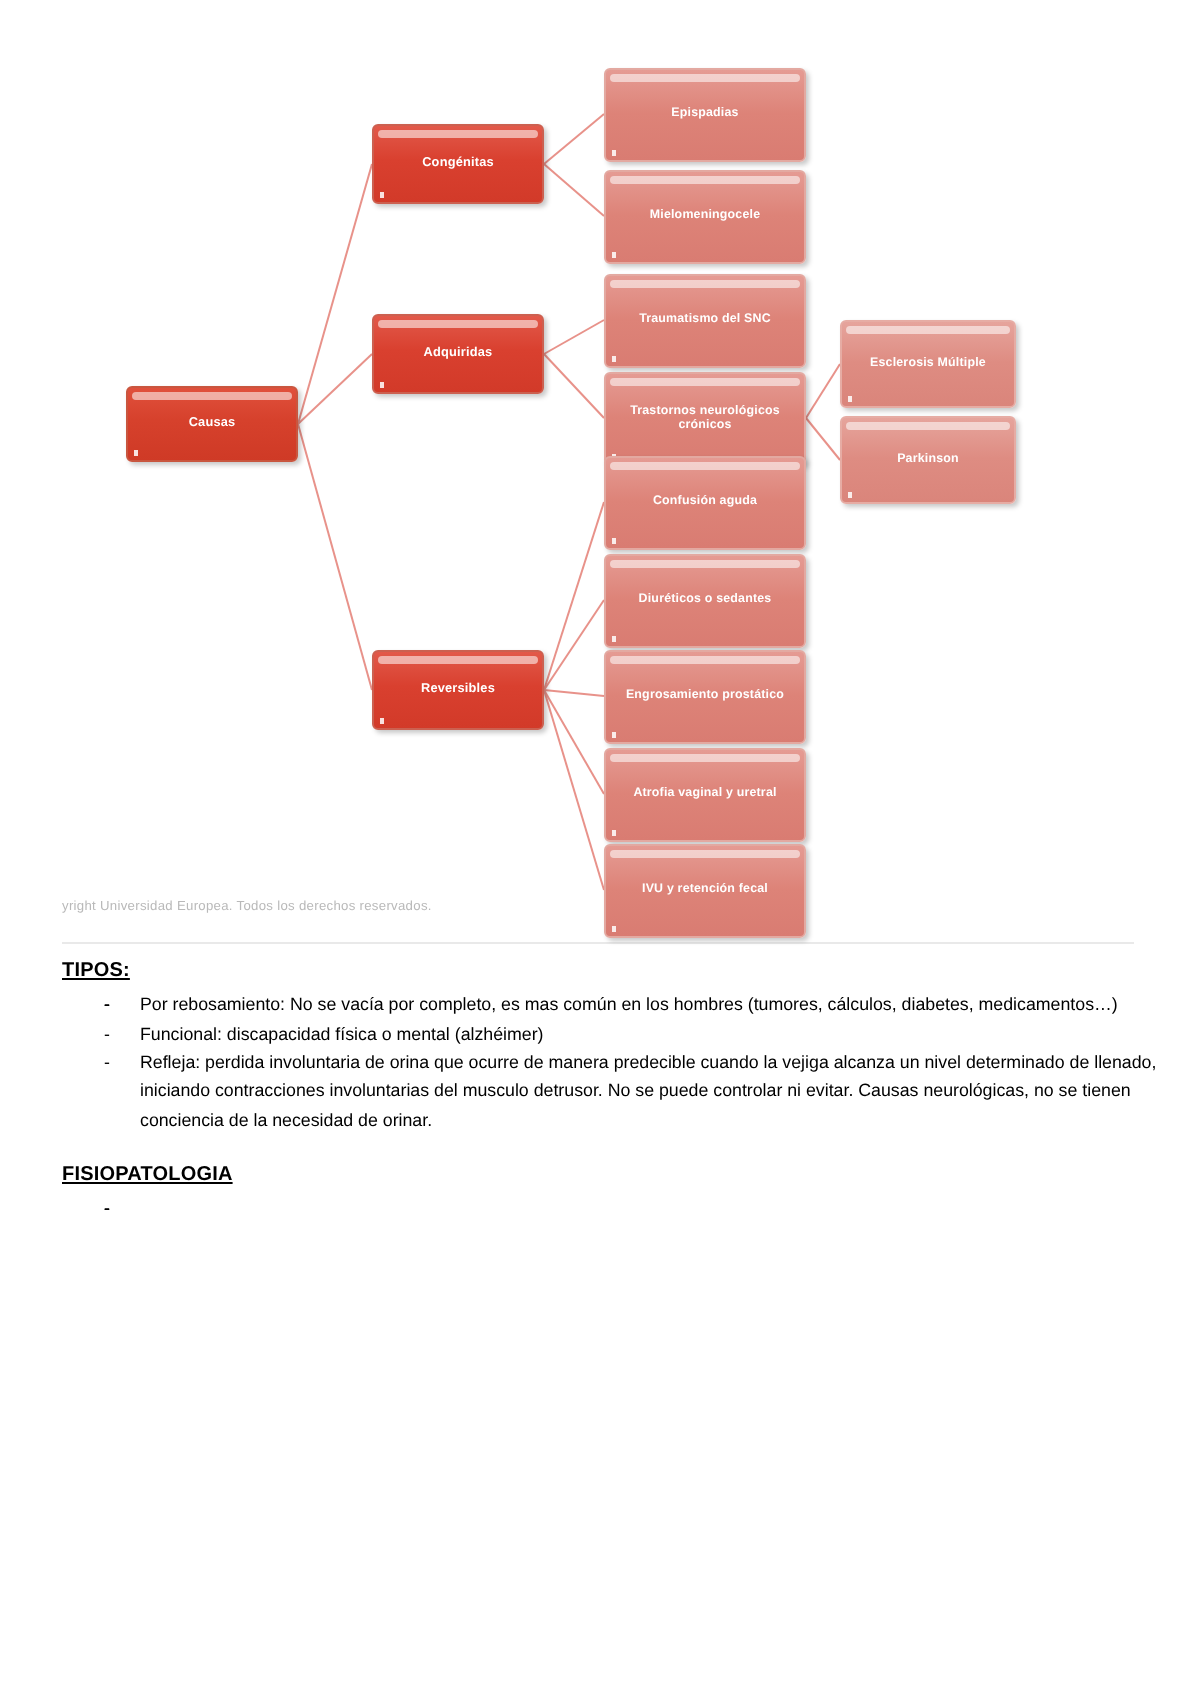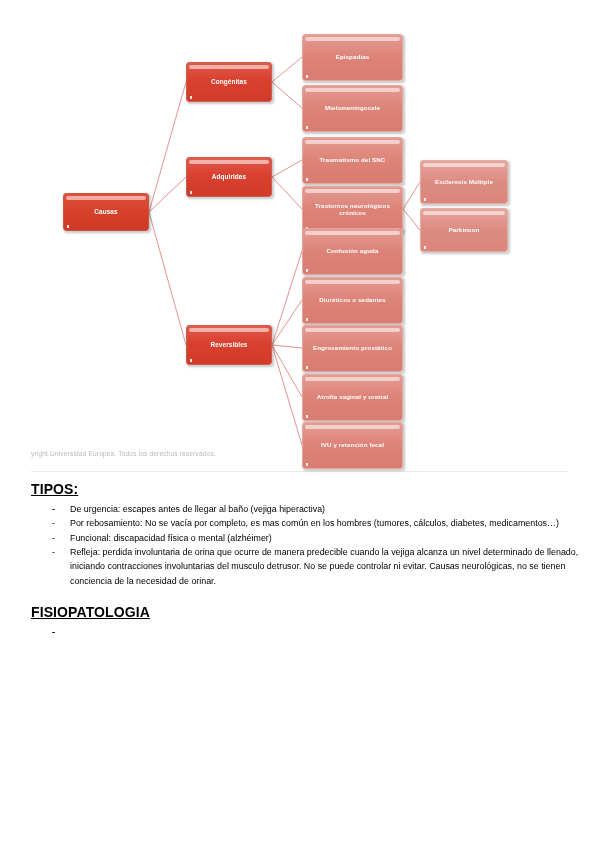--- a/index.html
+++ b/index.html
@@ -116,21 +116,21 @@
     width: 599px;
     font-size: 8.9px;
     line-height: 1.62;
   }
   .section {
     margin-bottom: 2px;
   }
   .section-title {
     font-weight: bold;
     text-decoration: underline;
-    font-size: 14px;
+    font-size: 10px;
     margin-left: 31px;
     margin-bottom: 1px;
     letter-spacing: 0.1px;
   }
   ul.bullets {
     list-style: none;
     margin: 0;
     padding: 0;
   }
   ul.bullets li {
@@ -266,21 +266,20 @@
 <div id="text-body">
 
   <div class="section">
     <div class="section-title">TIPOS:</div>
     <ul class="bullets">
       <li>
         <span class="dash">-</span>
       </li>
       <li>
         <span class="dash">-</span>
-        <span>De urgencia: escapes antes de llegar al baño (vejiga hiperactiva)</span>
       </li>
       <li>
         <span class="dash">-</span>
         <span>Por rebosamiento: No se vacía por completo, es mas común en los hombres (tumores, cálculos, diabetes, medicamentos…)</span>
       </li>
       <li>
         <span class="dash">-</span>
         <span>Funcional: discapacidad física o mental (alzhéimer)</span>
       </li>
       <li>

